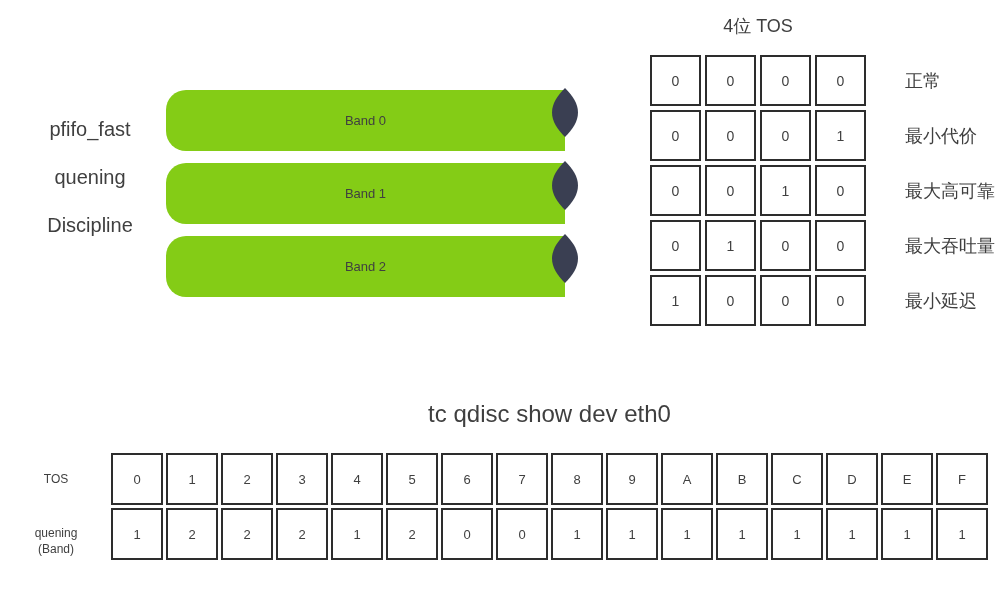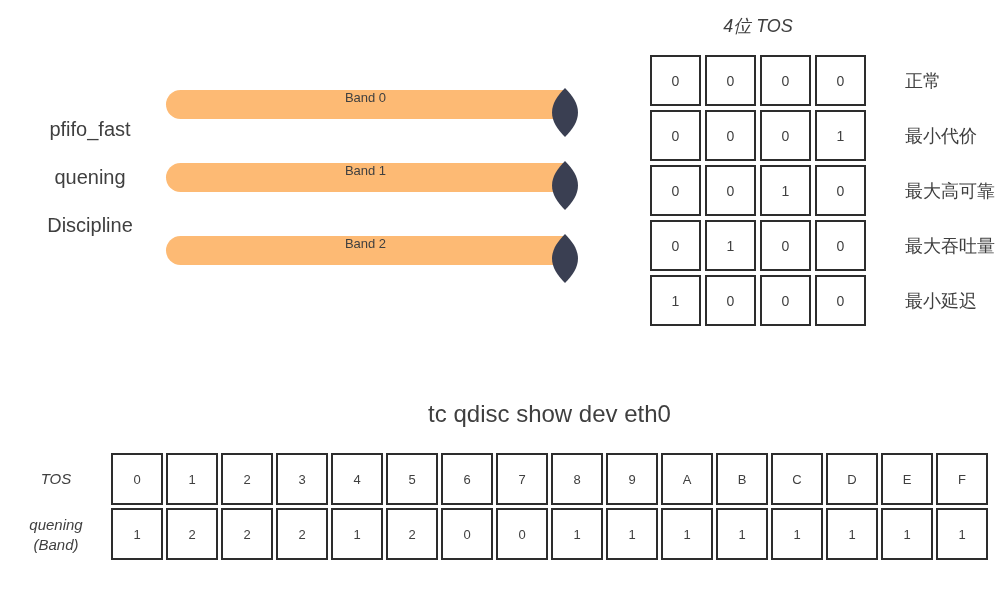--- a/index.html
+++ b/index.html
@@ -7,42 +7,42 @@
   body { font-family:"Liberation Sans", sans-serif; color:#3f3f3f; }
   .canvas { position:relative; width:1007px; height:599px; background:#ffffff; overflow:hidden; }
 
   
   .qdisc-label { position:absolute; left:0; top:105px; width:180px; text-align:center;
                  font-size:20px; line-height:48px; color:#3f3f3f; }
 
   
   .cylinder { position:absolute; left:166px; width:412px; height:45px; }
   .cyl-band0 { top:90px; } .cyl-band1 { top:163px; } .cyl-band2 { top:236px; }
-  .cyl-bar { position:absolute; left:0; top:0; width:399px; height:29px; background:#fdba74;
-             border-radius:20px 0 0 20px; display:flex; justify-content:center;
+  .cyl-bar { position:absolute; left:0; top:0; width:399px; height:61px; background:#84cc16;
+             border-radius:20px 0 0 20px; display:flex; align-items:center; justify-content:center;
              font-size:13px; color:#404040; }
   .cyl-cap { position:absolute; left:386px; top:-2px; width:26px; height:49px; }
 
   
-  .tos-title { position:absolute; left:650px; top:14px; width:216px; text-align:center; font-size:18px;font-style:italic; }
+  .tos-title { position:absolute; left:650px; top:14px; width:216px; text-align:center; font-size:18px; }
   .tos-grid { position:absolute; left:650px; top:55px; display:grid;
               grid-template-columns:repeat(4,51px); grid-auto-rows:51px; gap:4px; }
   .cell { border:2px solid #2d2d2d; background:#ffffff; display:flex; align-items:center;
           justify-content:center; font-size:14px; color:#404040; }
   .tos-row-labels { position:absolute; left:893px; top:55px; display:grid; grid-auto-rows:51px;
                     row-gap:4px; font-size:18px; }
   .tos-row-labels > div { display:flex; align-items:center; white-space:nowrap;margin-left:12px; }
 
   
   .bottom-title { position:absolute; left:111px; top:400px; width:877px; text-align:center; font-size:24px; }
   .pm-grid { position:absolute; left:111px; top:453px; display:grid;
              grid-template-columns:repeat(16,52px); grid-auto-rows:52px; gap:3px; }
   .pm-grid .cell { font-size:13px; }
   .pm-row-labels { position:absolute; left:8px; top:453px; width:96px; display:grid;
-                   grid-auto-rows:52px; row-gap:4px; font-size:15px;font-style:italic; }
+                   grid-auto-rows:52px; row-gap:10px; font-size:12px; }
   .pm-row-labels > div { display:flex; align-items:center; justify-content:center;
                          text-align:center; line-height:1.35; }
 </style>
 </head>
 <body>
 
 <div class="canvas">
 
   <div class="qdisc-label">
     <div>pfifo_fast</div>

